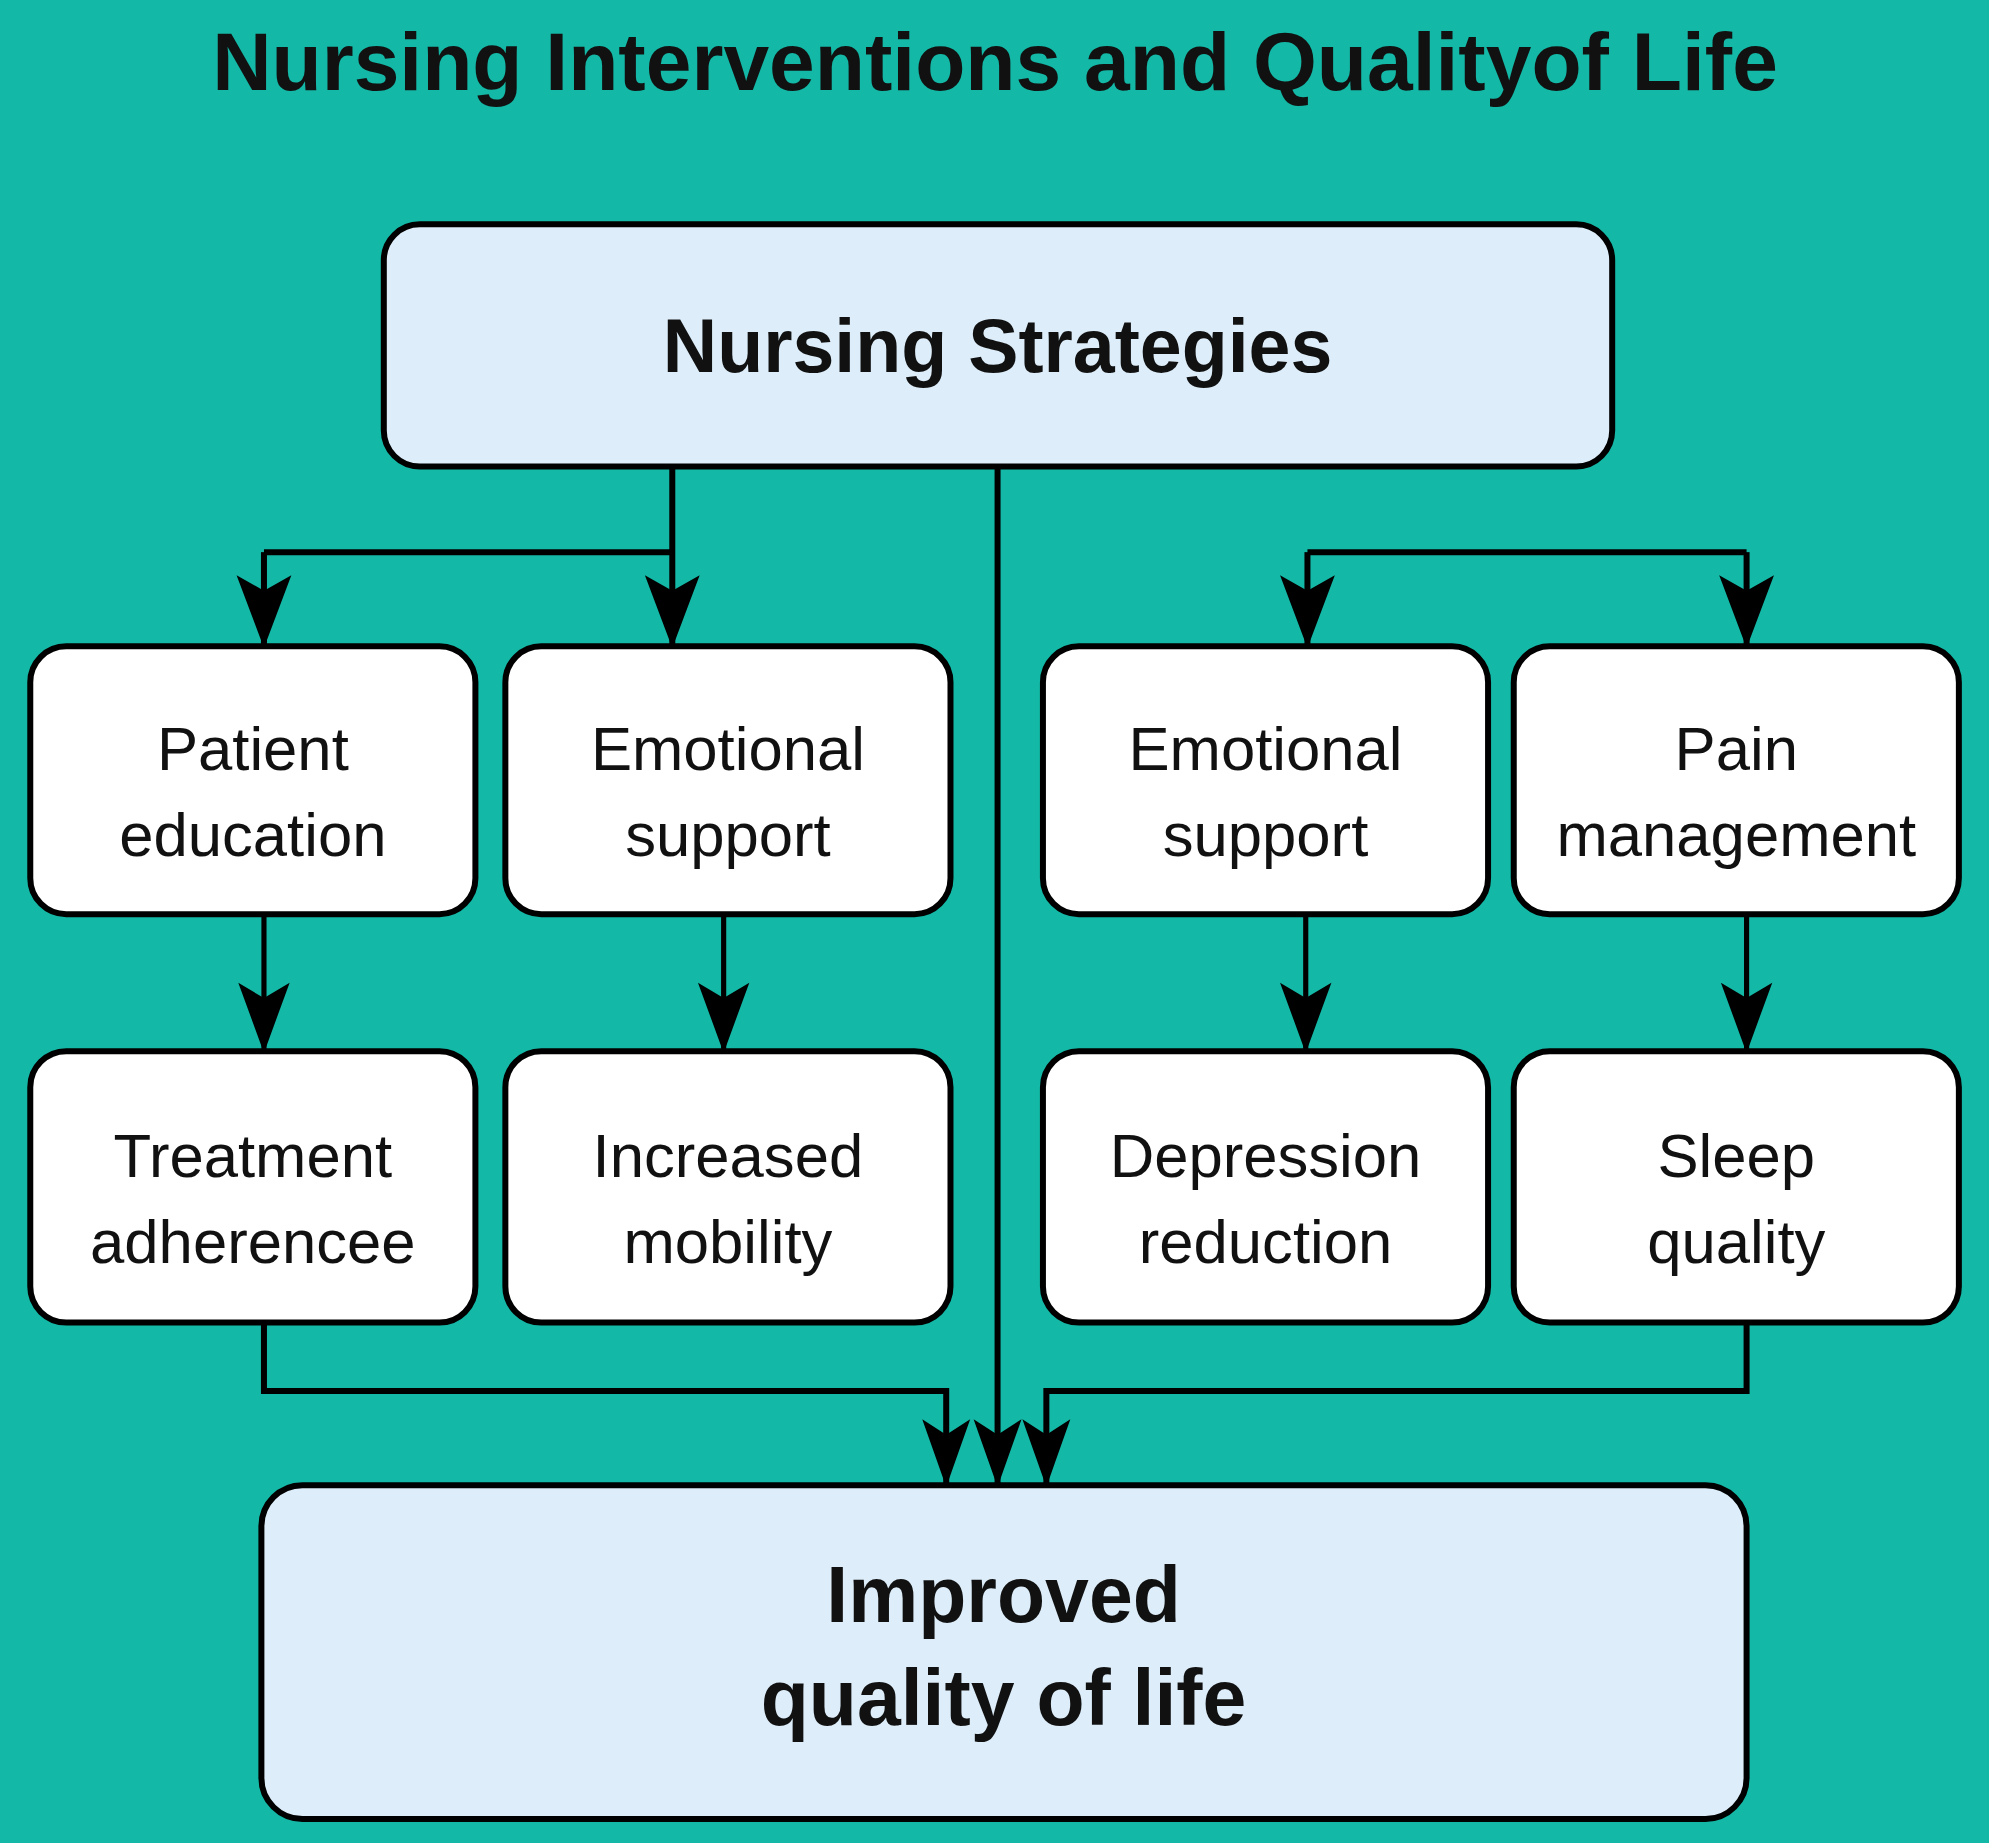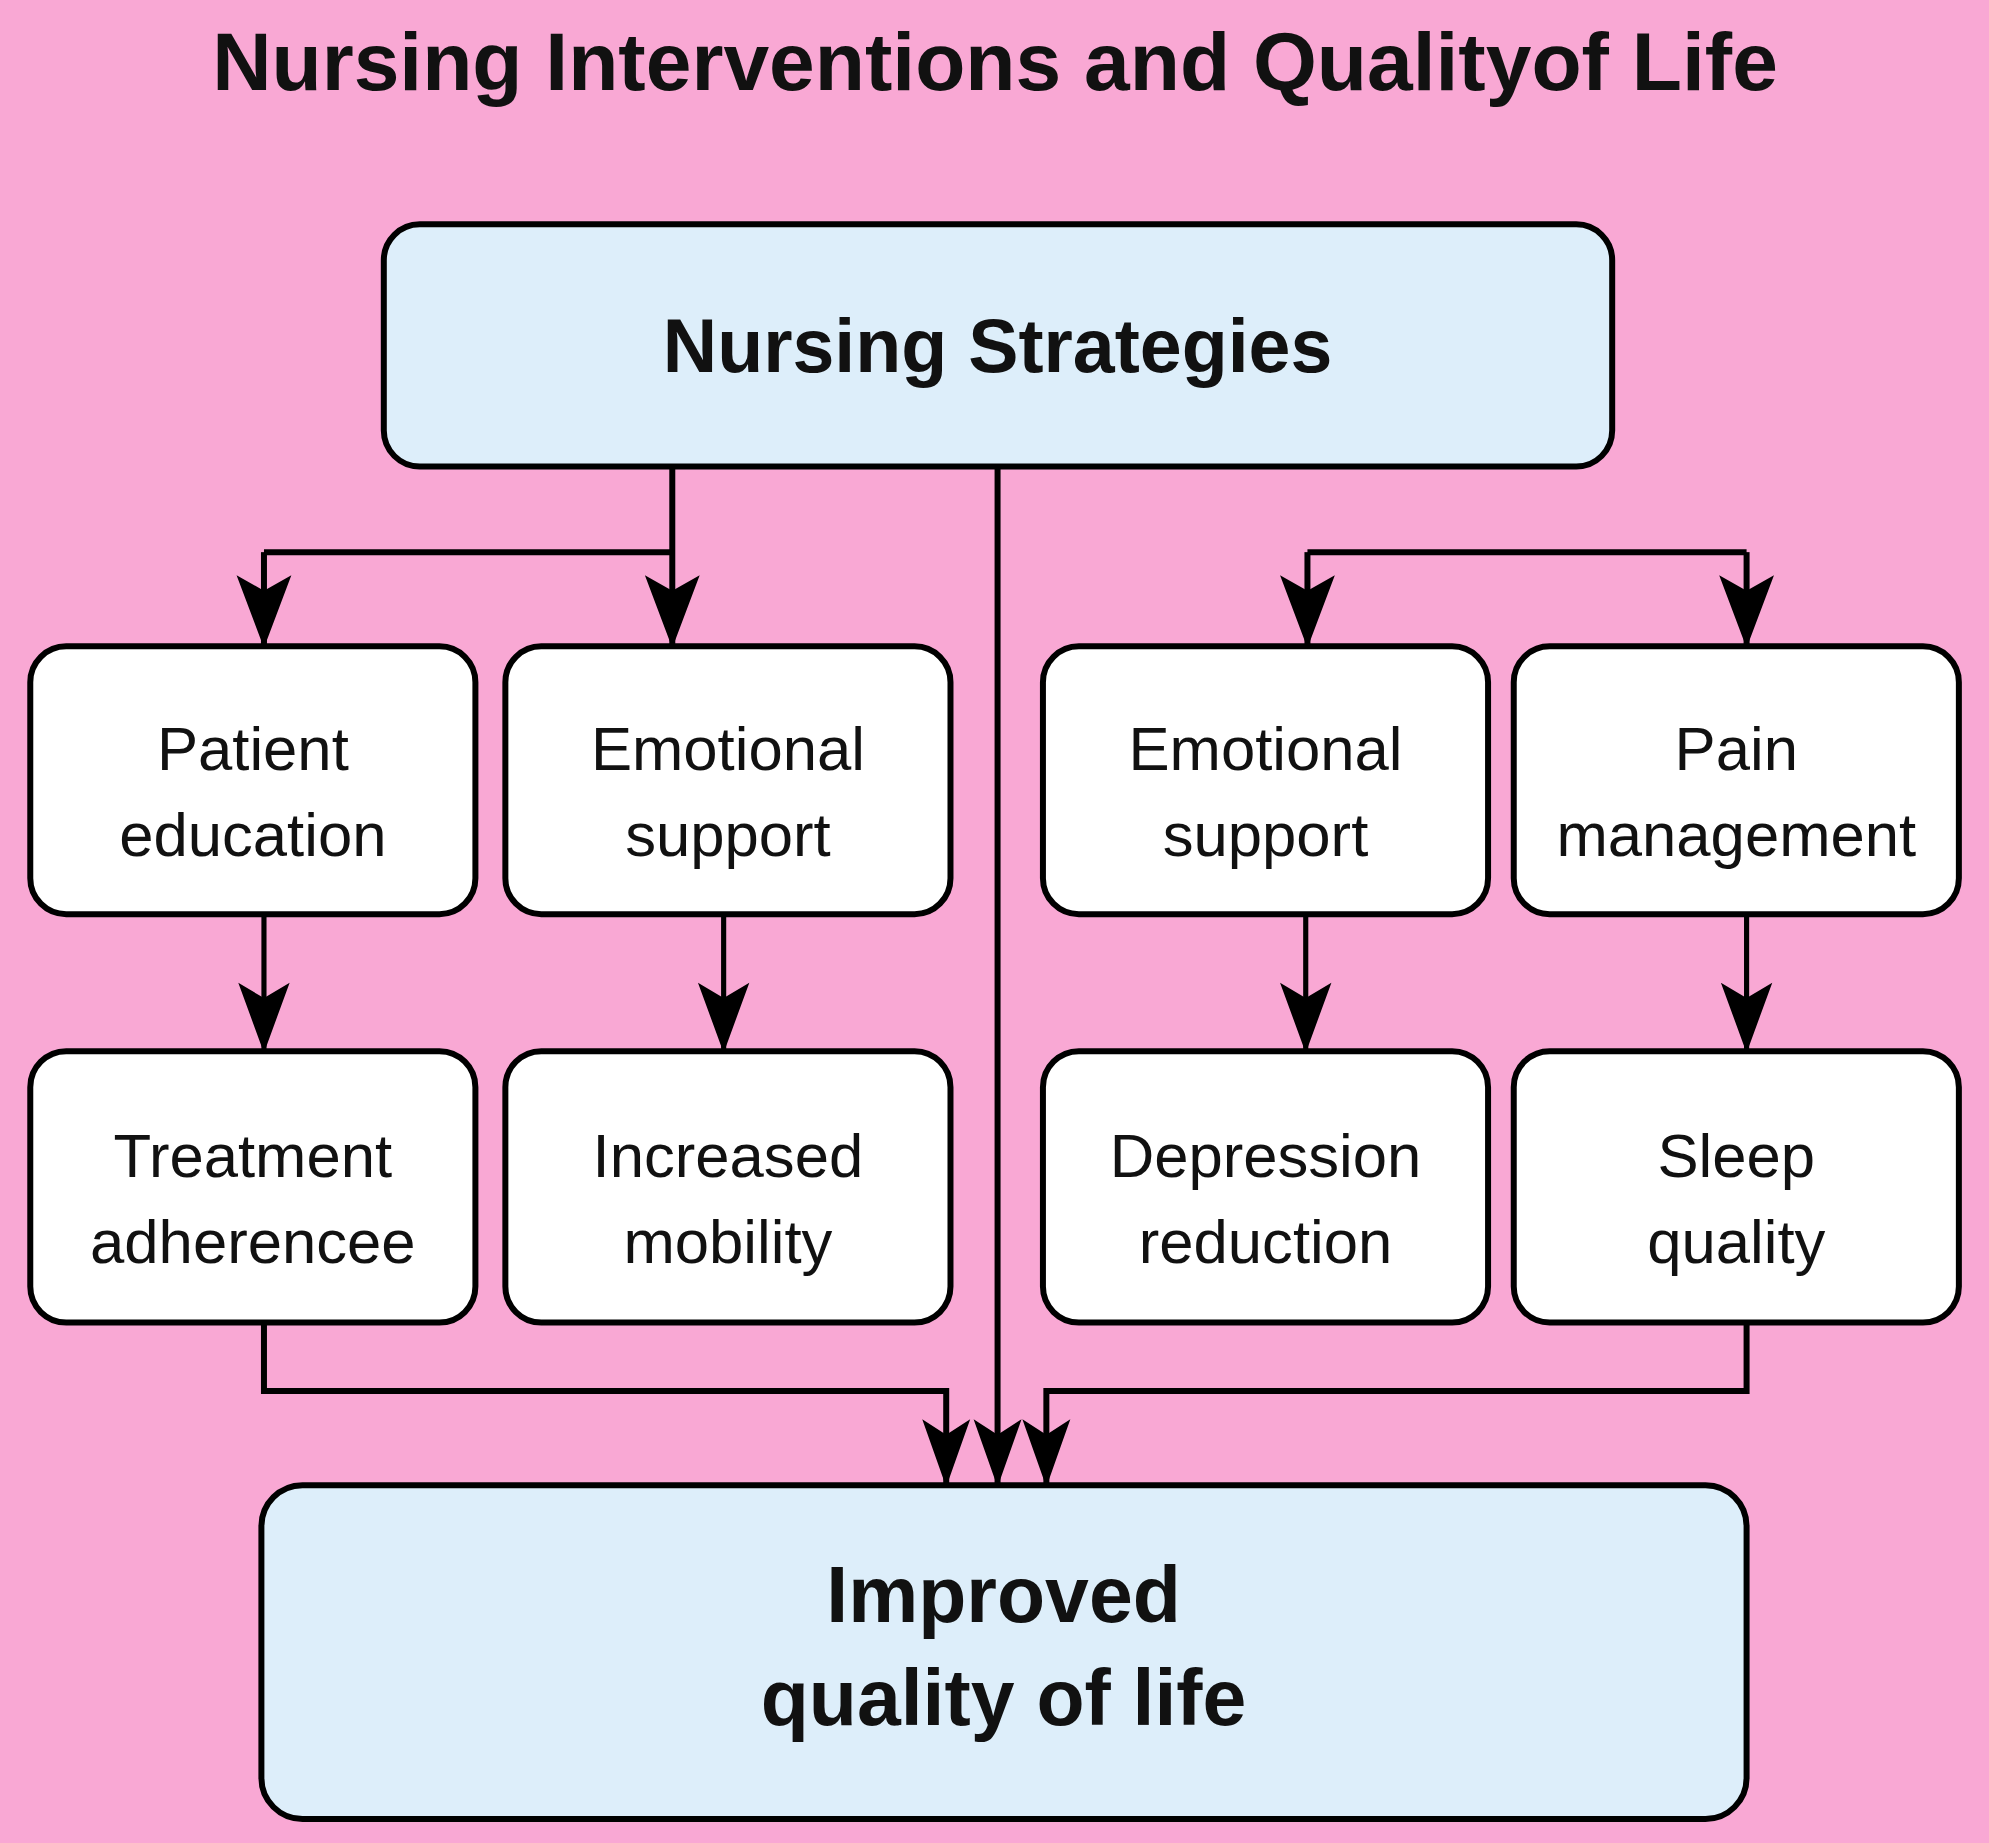--- a/index.html
+++ b/index.html
@@ -7,21 +7,21 @@
     padding: 0;
     background: #ffffff;
   }
   body {
     font-family: "Liberation Sans", sans-serif;
   }
   #page {
     position: relative;
     width: 1990px;
     height: 1843px;
-    background: #f9a8d4;
+    background: #14b8a6;
     overflow: hidden;
   }
   #diagram-svg {
     position: absolute;
     left: 0;
     top: 0;
     width: 1990px;
     height: 1843px;
   }
   .node-box {

